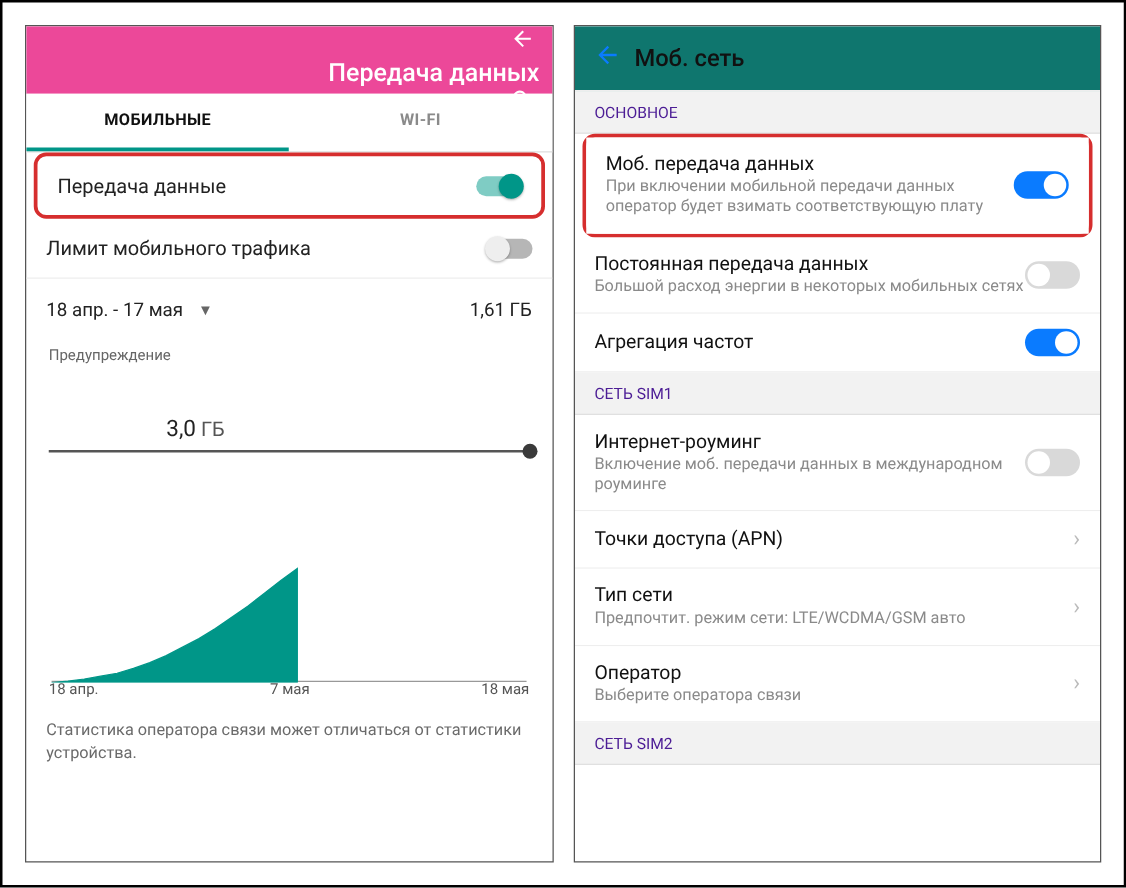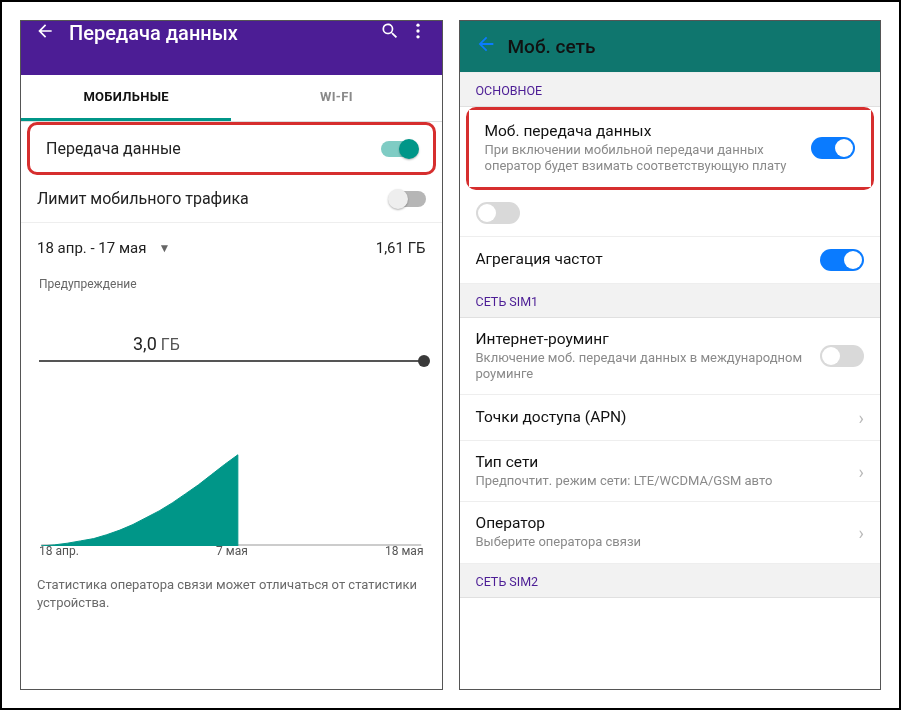--- a/index.html
+++ b/index.html
@@ -16,26 +16,27 @@
   .phone {
     flex: 1 1 50%;
     border: 1px solid #555;
     background: #fff;
     display: flex;
     flex-direction: column;
     overflow: hidden;
   }
   
   .p1-header {
-    background: #4c1d95;
+    background: #ec4899;
     color: #fff;
     height: 54px;
     display: flex;
-    align-items: flex-start;
+    align-items: flex-end;
     padding: 0 10px;
+    flex-direction: column;
   }
   .p1-header .icon { width: 28px; text-align: center; font-size: 20px; }
   .p1-header .title { flex: 1; font-size: 20px; font-weight: 500; padding-left: 10px; }
   .p1-tabs {
     display: flex;
     background: #fff;
     border-bottom: 1px solid #ddd;
   }
   .p1-tab {
     flex: 1;
@@ -223,20 +224,24 @@
     <div class="p2-row">
       <div class="txt">
         <div class="title2">Моб. передача данных</div>
         <div class="sub">При включении мобильной передачи данных оператор будет взимать соответствующую плату</div>
       </div>
       <span class="toggle on-blue"></span>
     </div>
   </div>
 
   <div class="p2-row">
+    <div class="txt">
+      <div class="title2">Постоянная передача данных</div>
+      <div class="sub">Большой расход энергии в некоторых мобильных сетях</div>
+    </div>
     <span class="toggle off-g"></span>
   </div>
 
   <div class="p2-row">
     <div class="txt">
       <div class="title2">Агрегация частот</div>
     </div>
     <span class="toggle on-blue"></span>
   </div>
 

